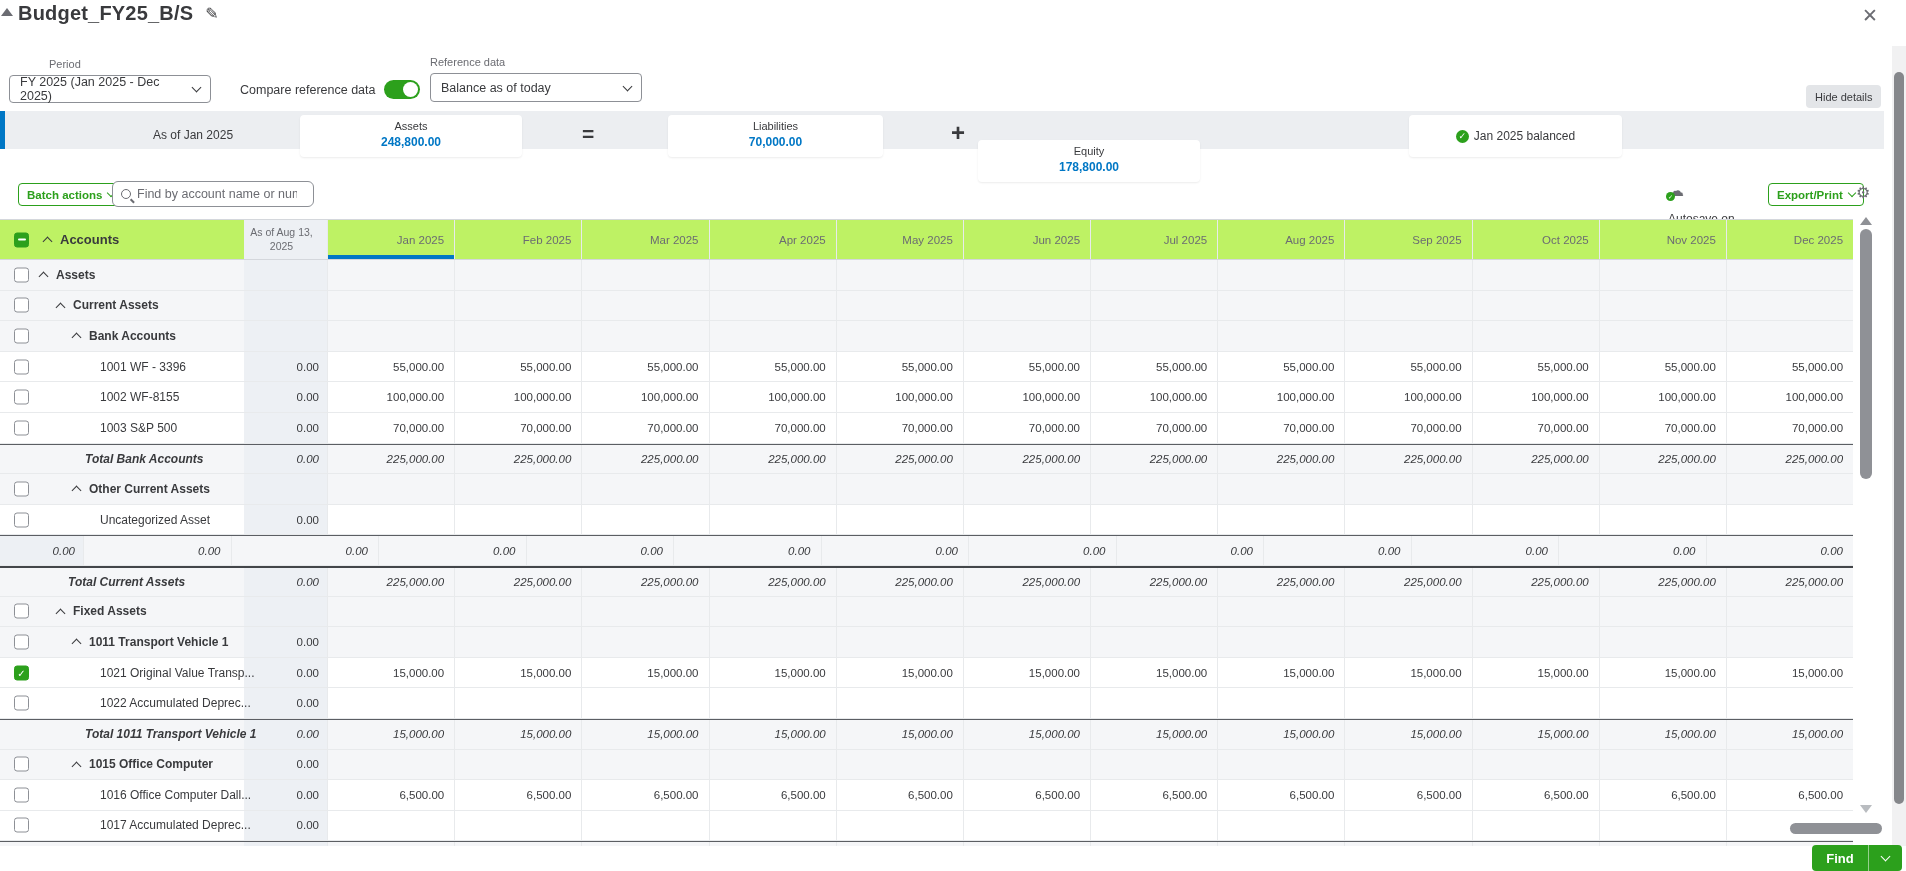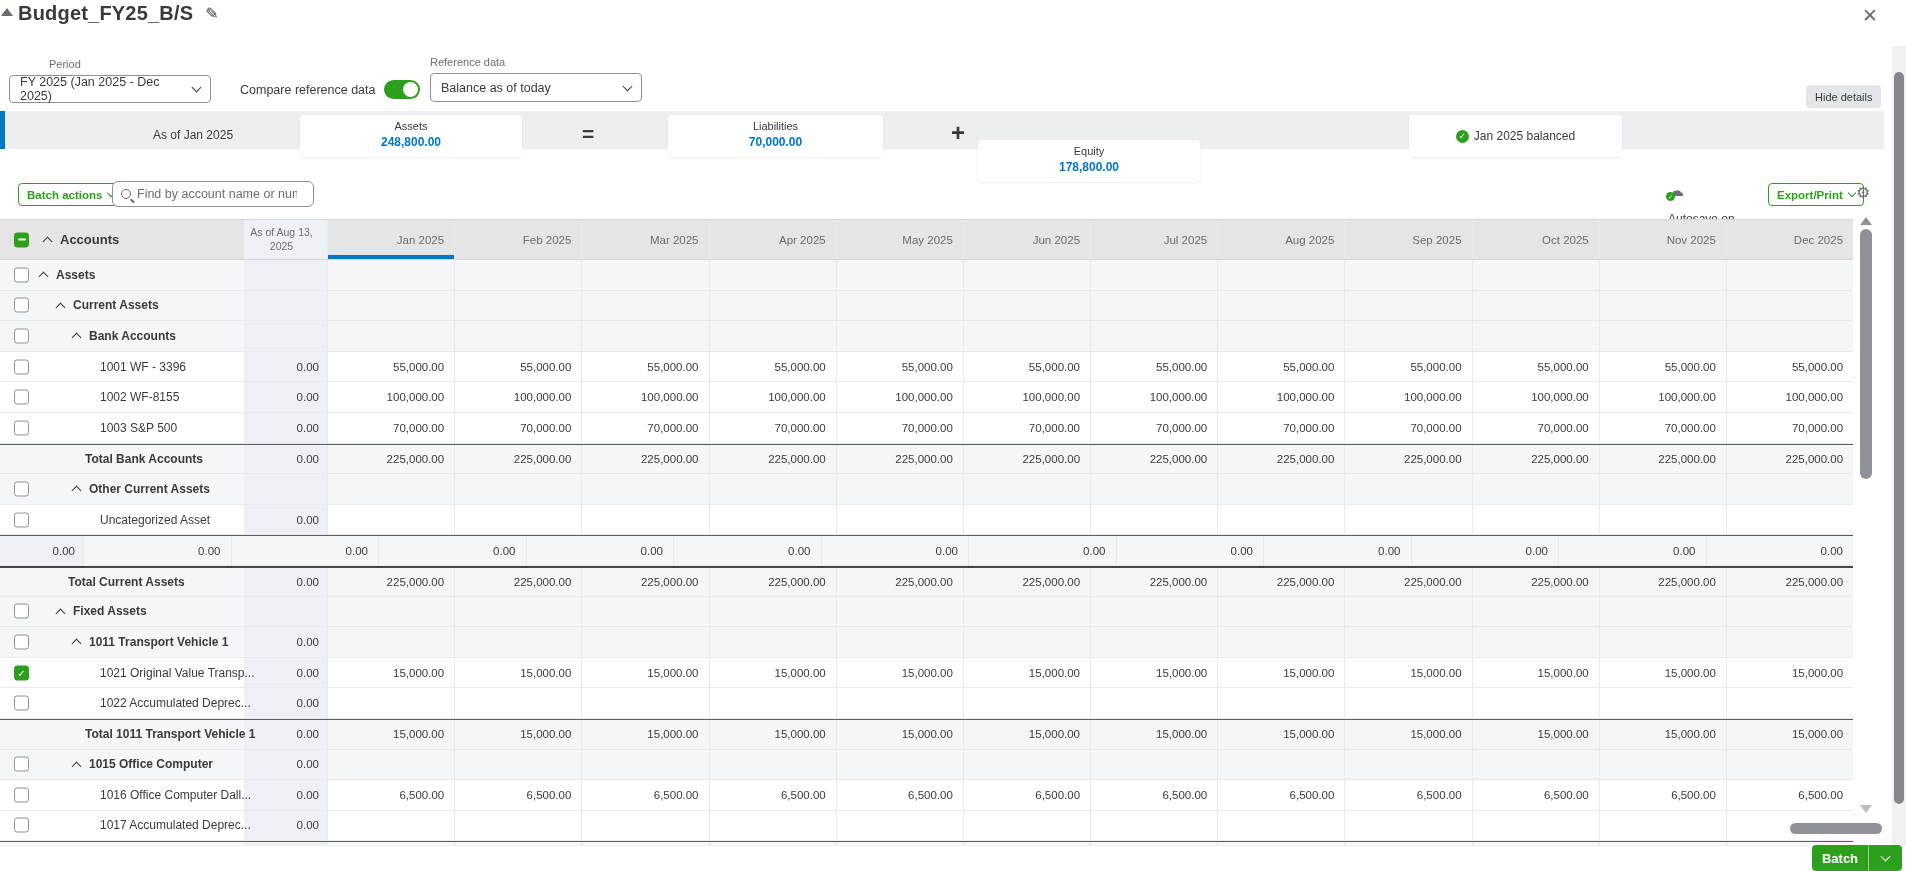--- a/index.html
+++ b/index.html
@@ -66,21 +66,21 @@
   .cloud::before { content:"☁"; font-size:16px; color:#6b6c72; position:absolute; top:-4px; }
   .cloud .chk { position:absolute; left:-2px; bottom:-2px; width:9px; height:9px; border-radius:50%;
     background:#2ca01c; color:#fff; font-size:6px; display:flex; align-items:center; justify-content:center; }
   #export-print { position:absolute; left:1768px; top:183px; }
   #gear { position:absolute; left:1856px; top:183px; font-size:16px; color:#6b6c72; cursor:pointer; }
 
   
   #grid { position:absolute; left:0; top:219px; width:1853px; height:627px; overflow:hidden;
     border-top:1px solid #d4d7dc; }
   .row, #grid-header { display:flex; width:100%; }
-  #grid-header { height:40px; border-bottom:1px solid #d4d7dc; background:#e5e5e5; }
+  #grid-header { height:40px; border-bottom:1px solid #d4d7dc; background:#bef264; }
   .cell { height:100%; }
   .acc { width:244px; flex:none; position:relative; display:flex; align-items:center; }
   .ref { width:83px; flex:none; background:#edf0f4; display:flex; align-items:center; justify-content:flex-end;
     padding-right:8px; font-size:11.5px; }
   .m { flex:1; display:flex; align-items:center; justify-content:flex-end; padding-right:10px;
     font-size:11.5px; border-left:1px solid #e8eaec; }
   #grid-header .ref { font-size:10.5px; color:#6b6c72; text-align:right; flex-direction:column;
     justify-content:center; align-items:center; line-height:1.25; }
   #grid-header .m { color:#6b6c72; position:relative; }
   #grid-header .m.sel::after { content:""; position:absolute; left:0; right:0; bottom:0; height:4px; background:#0077c5; }
@@ -97,21 +97,21 @@
   .row.group, .row.total { background:#f5f6f8; }
   .row .lab { display:flex; align-items:center; white-space:nowrap; }
   .row.group .lab { font-weight:600; }
   .row.group.l1 .lab { margin-left:40px; }
   .row.group.l2 .lab { margin-left:57px; }
   .row.group.l3 .lab { margin-left:73px; }
   .row.account .lab { margin-left:100px; }
   .row.total .lab { font-weight:600; }
   .row.total.l2 .lab { margin-left:68px; }
   .row.total.l3 .lab { margin-left:85px; }
-  .row.total { border-top:1px solid #5b5e63; }
+  .row.total { border-top:1px solid #5b5e63;font-style:italic; }
   .row.total.strong { border-top:2px solid #43464a; }
 
   
   #inner-vscroll { position:absolute; left:1857px; top:215px; width:18px; height:598px; }
   .tri-up { width:0; height:0; border-left:6px solid transparent; border-right:6px solid transparent;
     border-bottom:8px solid #8f9196; margin:0 auto; }
   .tri-dn { width:0; height:0; border-left:6px solid transparent; border-right:6px solid transparent;
     border-top:8px solid #b9bcc0; margin:0 auto; position:absolute; bottom:0; left:3px; }
   #inner-thumb { position:absolute; left:3px; top:14px; width:12px; height:250px; border-radius:6px; background:#8f9196; }
   #inner-hthumb { position:absolute; left:1790px; top:823px; width:92px; height:11px; border-radius:6px; background:#8f9196; }
@@ -647,17 +647,17 @@
   <div id="inner-thumb"></div>
   <div class="tri-dn"></div>
 </div>
 <div id="inner-hthumb"></div>
 <div id="outer-scroll">
   <div id="outer-thumb"></div>
 </div>
 <div id="outer-up"></div>
 
 <div id="save-group">
-  <button id="save-btn">Batch</button>
+  <button id="save-btn">Find</button>
   <button id="save-more">
       <span class="caret-down"></span>
     </button>
 </div>
 
 </body></html>

